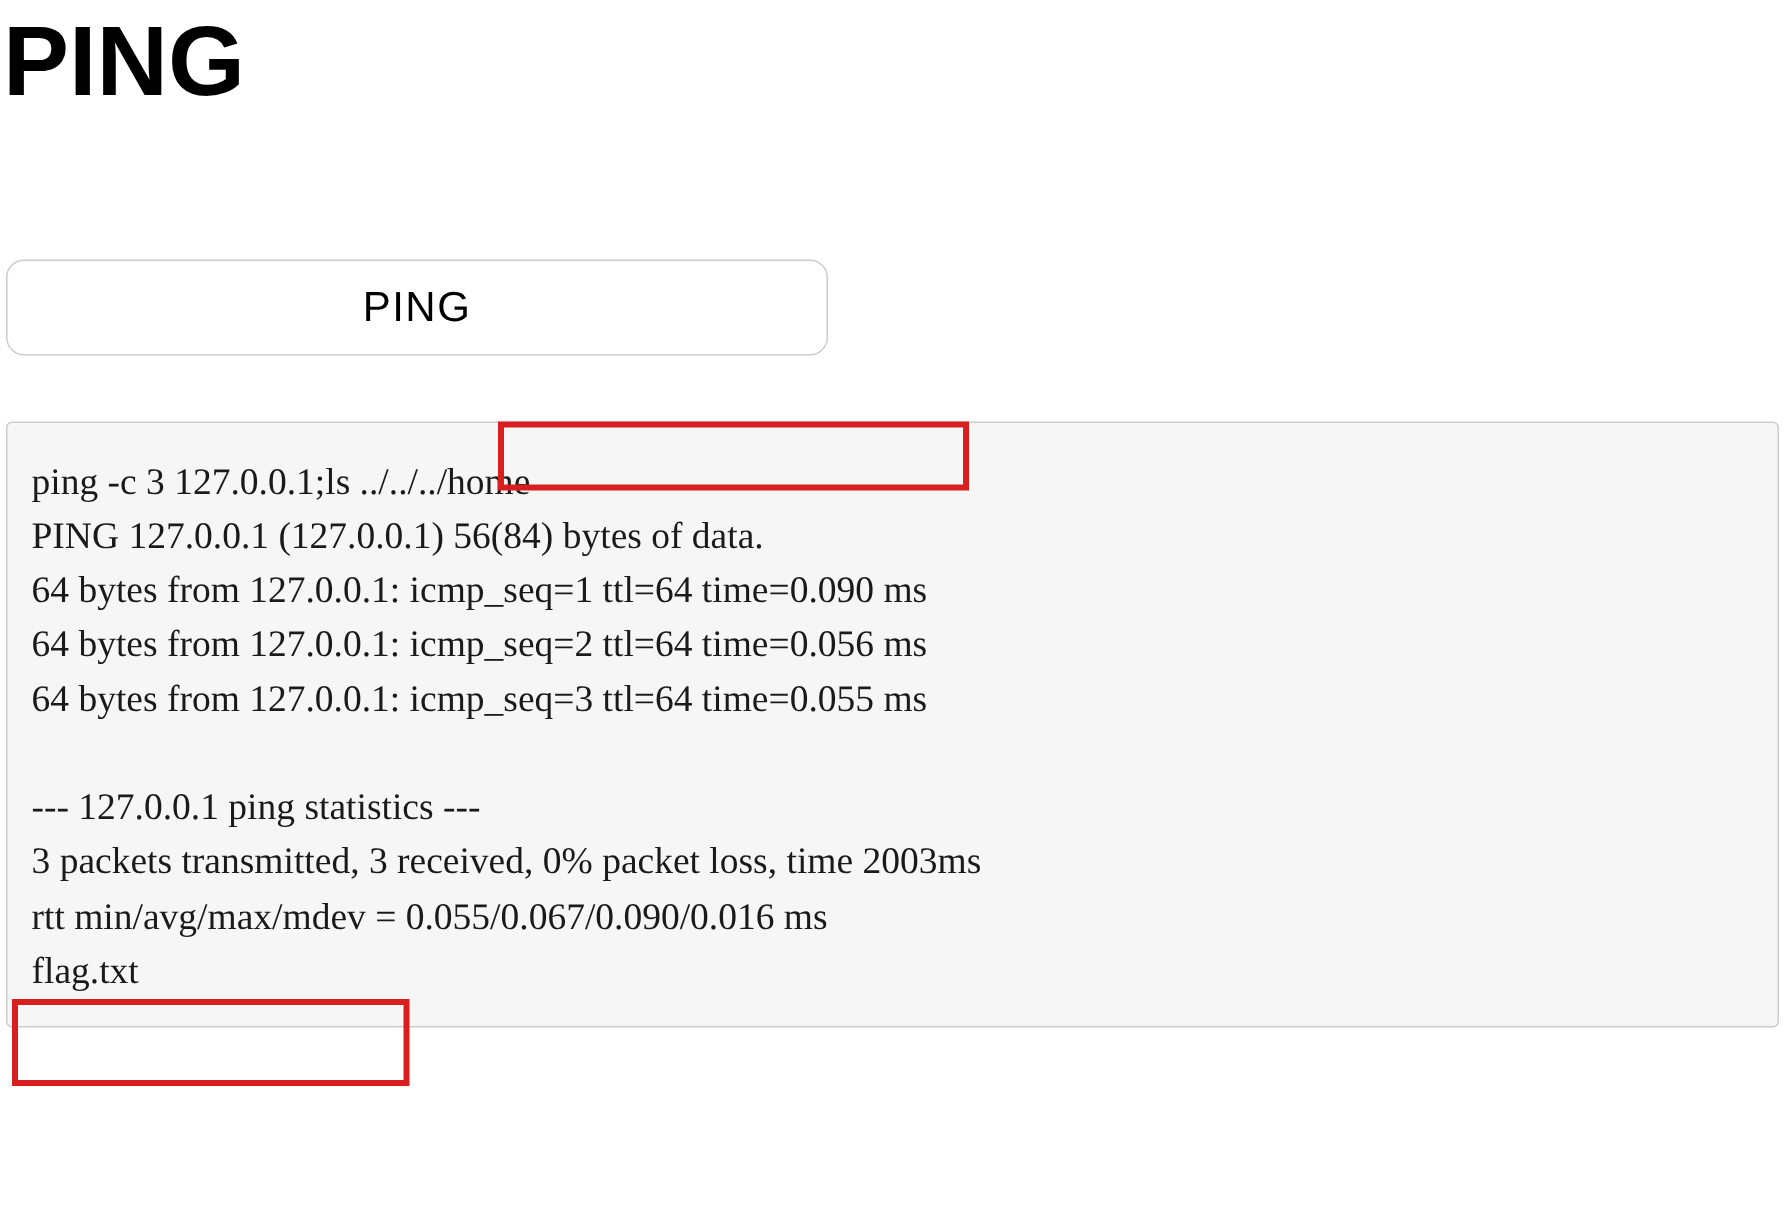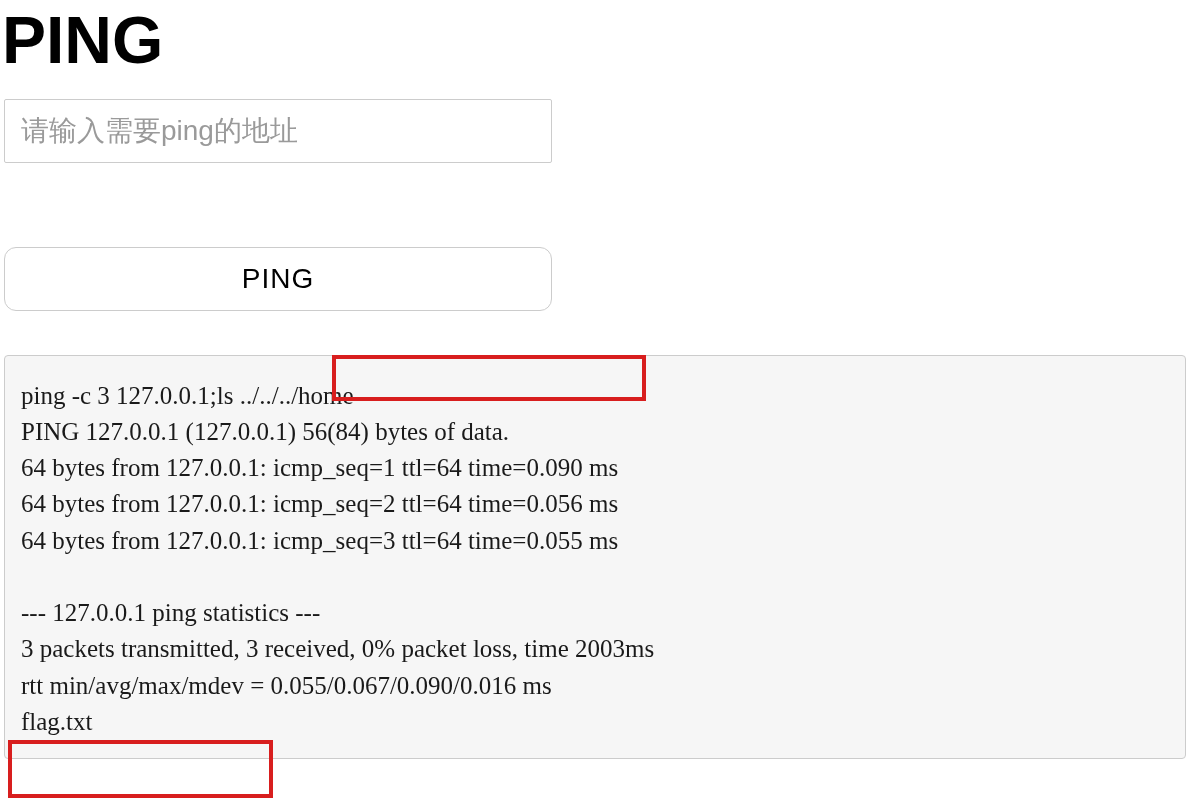--- a/index.html
+++ b/index.html
@@ -96,23 +96,20 @@
     height: 58px;
   }
 </style>
 </head>
 <body>
 
 <div class="page">
 
   <h1 class="title">PING</h1>
 
-  <div class="input-wrap">
-    <input type="text" class="addr-input" placeholder="请输入需要ping的地址" style="">
-  </div>
 
   <div class="btn-wrap">
     <button class="ping-btn">PING</button>
   </div>
 
   <div class="output-wrap">
     <pre class="output">ping -c 3 127.0.0.1;ls ../../../home
 PING 127.0.0.1 (127.0.0.1) 56(84) bytes of data.
 64 bytes from 127.0.0.1: icmp_seq=1 ttl=64 time=0.090 ms
 64 bytes from 127.0.0.1: icmp_seq=2 ttl=64 time=0.056 ms

